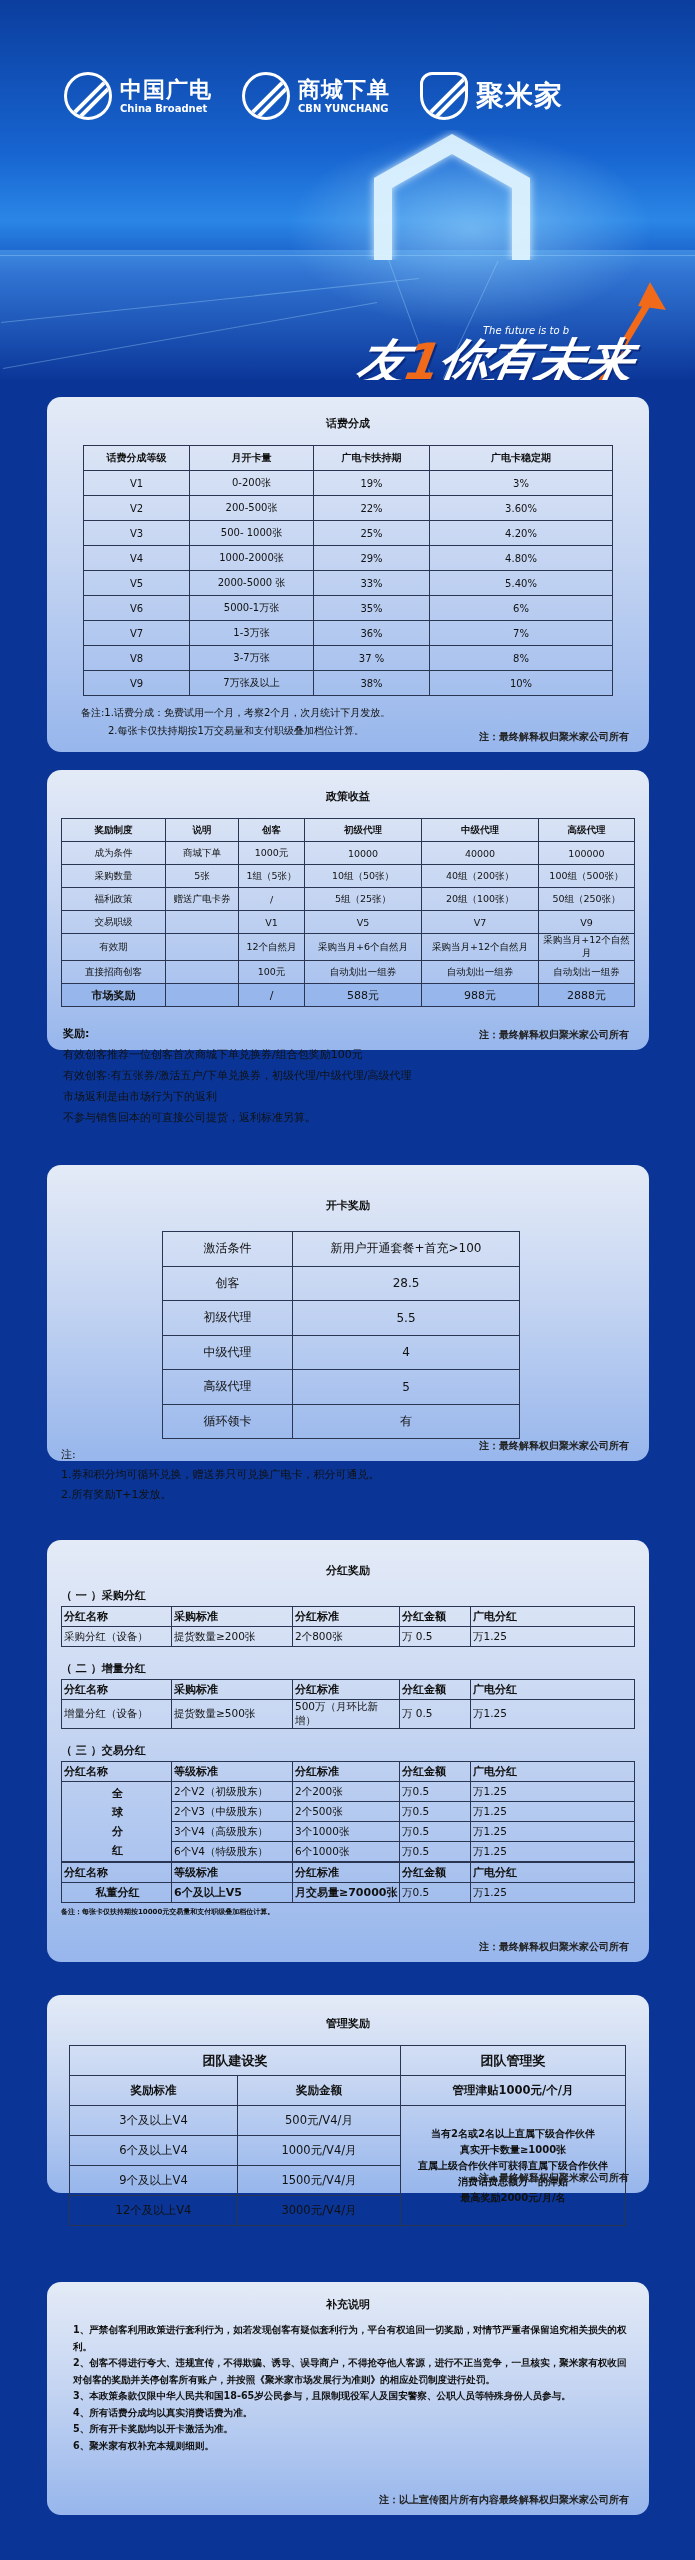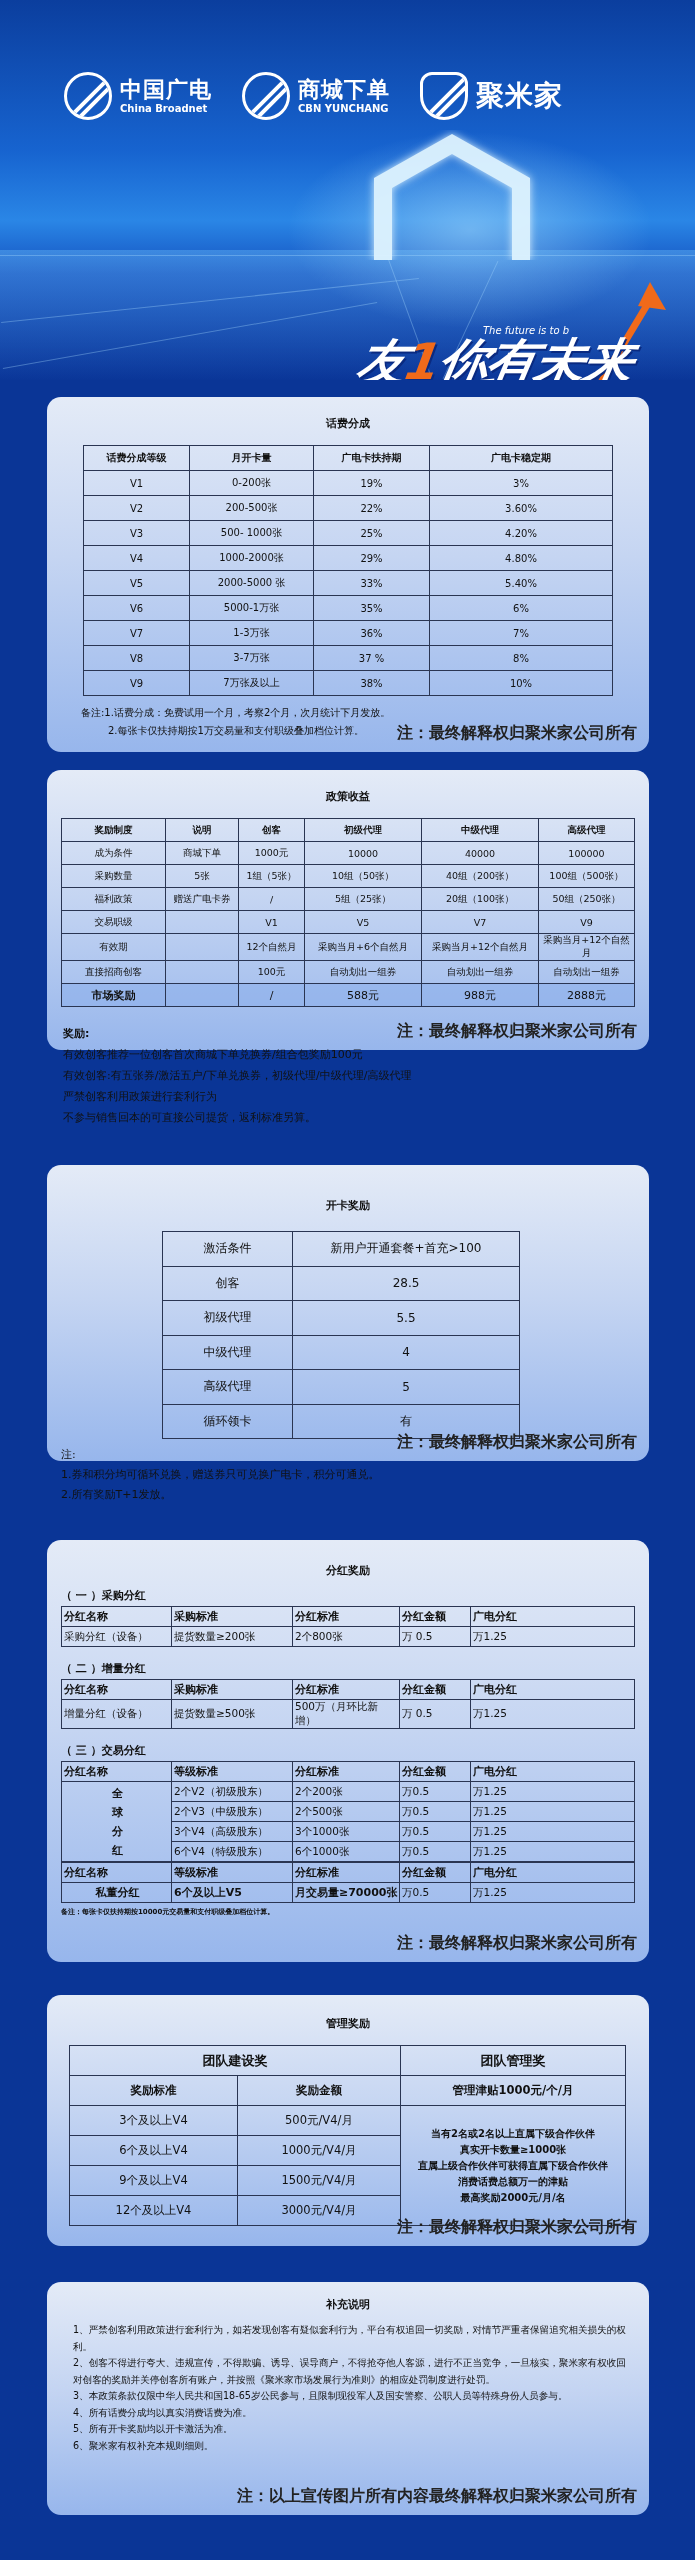--- a/index.html
+++ b/index.html
@@ -66,21 +66,21 @@
     .card {
       position: absolute; left: 47px; width: 602px;
       border-radius: 14px;
       background: linear-gradient(180deg, #e4ebf7 0%, #c5d5f2 45%, #97b6ec 100%);
       padding: 12px 14px 8px 14px;
     }
     .card h2 {
       text-align: center; font-size: 11px; font-weight: bold; line-height: 22px; margin: 4px 0 10px 0; color: #111;
     }
     .footnote {
-      position: absolute; right: 12px; bottom: 8px; font-size: 16px; color: #222; font-weight: bold;
+      position: absolute; right: 20px; bottom: 8px; font-size: 10px; color: #222; font-weight: bold;
     }
     table { border-collapse: collapse; }
     td, th { border: 1px solid #2a3552; text-align: center; font-size: 10px; font-weight: normal; color: #111; }
     th { font-weight: bold; }
 
     
     #card-1 { top: 397px; height: 355px; }
     .t1 { width: 530px; margin: 0 0 0 22px; }
     .t1 th, .t1 td { height: 25px; }
     .t1 th:nth-child(1) { width: 106px; }
@@ -113,31 +113,31 @@
     .t4 th, .t4 td { height: 20px; text-align: left; padding-left: 2px; font-size: 10.5px; }
     .t4 th { font-weight: bold; font-size: 11px; }
     .t4 col.c1 { width: 110px; } .t4 col.c2 { width: 121px; } .t4 col.c3 { width: 107px; } .t4 col.c4 { width: 71px; }
     .t4 td.vert { text-align: center; vertical-align: top; font-weight: bold; font-size: 11px; line-height: 19px; padding-top: 2px; }
     .t4 td.center { text-align: center; font-weight: bold; font-size: 11px; }
     .t4 td.bold { font-weight: bold; font-size: 11px; }
     .gap { height: 10px; }
     .tiny-note { font-size: 7px; font-weight: bold; margin-top: 4px; }
 
     
-    #card-5 { top: 1995px; height: 251px; }
+    #card-5 { top: 1995px; height: 198px; }
     .t5 { width: 557px; margin-left: 8px; }
     .t5 th, .t5 td { font-size: 11px; }
     .t5 tr.r0 th { height: 30px; font-size: 13px; }
     .t5 tr.r1 th { height: 30px; font-size: 11.5px; }
     .t5 td { height: 30px; font-size: 11.5px; }
     .t5 td.desc { font-size: 10px; font-weight: bold; line-height: 16px; }
 
     
     #card-6 { top: 2282px; height: 233px; }
-    .supp { padding-left: 12px; padding-right: 6px; font-size: 9.6px; font-weight: normal; line-height: 16.5px; color: #111; }
+    .supp { padding-left: 12px; padding-right: 6px; font-size: 9.6px; font-weight: bold; line-height: 16.5px; color: #111; }
   </style>
 </head>
 <body>
 
 <div class="hero">
   <div class="floor"></div>
   <div class="grid-line" style="left:0;top:255px;width:695px;height:1px;"></div>
   <div class="grid-line" style="left:0;top:300px;width:420px;height:1px;transform:rotate(-6deg);"></div>
   <div class="grid-line" style="left:0;top:335px;width:380px;height:1px;transform:rotate(-10deg);"></div>
   <div class="grid-line" style="left:410px;top:255px;width:1px;height:130px;transform:rotate(-20deg);"></div>
@@ -345,21 +345,21 @@
         <td>588元</td>
         <td>988元</td>
         <td>2888元</td>
       </tr>
     </tbody>
   </table>
   <div class="reward-block">
     <div class="title">奖励:</div>
     <div>有效创客推荐一位创客首次商城下单兑换券/组合包奖励100元</div>
     <div>有效创客:有五张券/激活五户/下单兑换券，初级代理/中级代理/高级代理</div>
-    <div>严禁创客利用政策进行套利行为</div>
+    <div>市场返利是由市场行为下的返利</div>
     <div>不参与销售回本的可直接公司提货，返利标准另算。</div>
   </div>
   <div class="footnote">注：最终解释权归聚米家公司所有</div>
 </div>
 
 <div class="card" id="card-3">
   <h2 style="margin-top:18px;margin-bottom:14px;">开卡奖励</h2>
   <table class="t3">
     <tbody id="t3-body">
         <tr>

